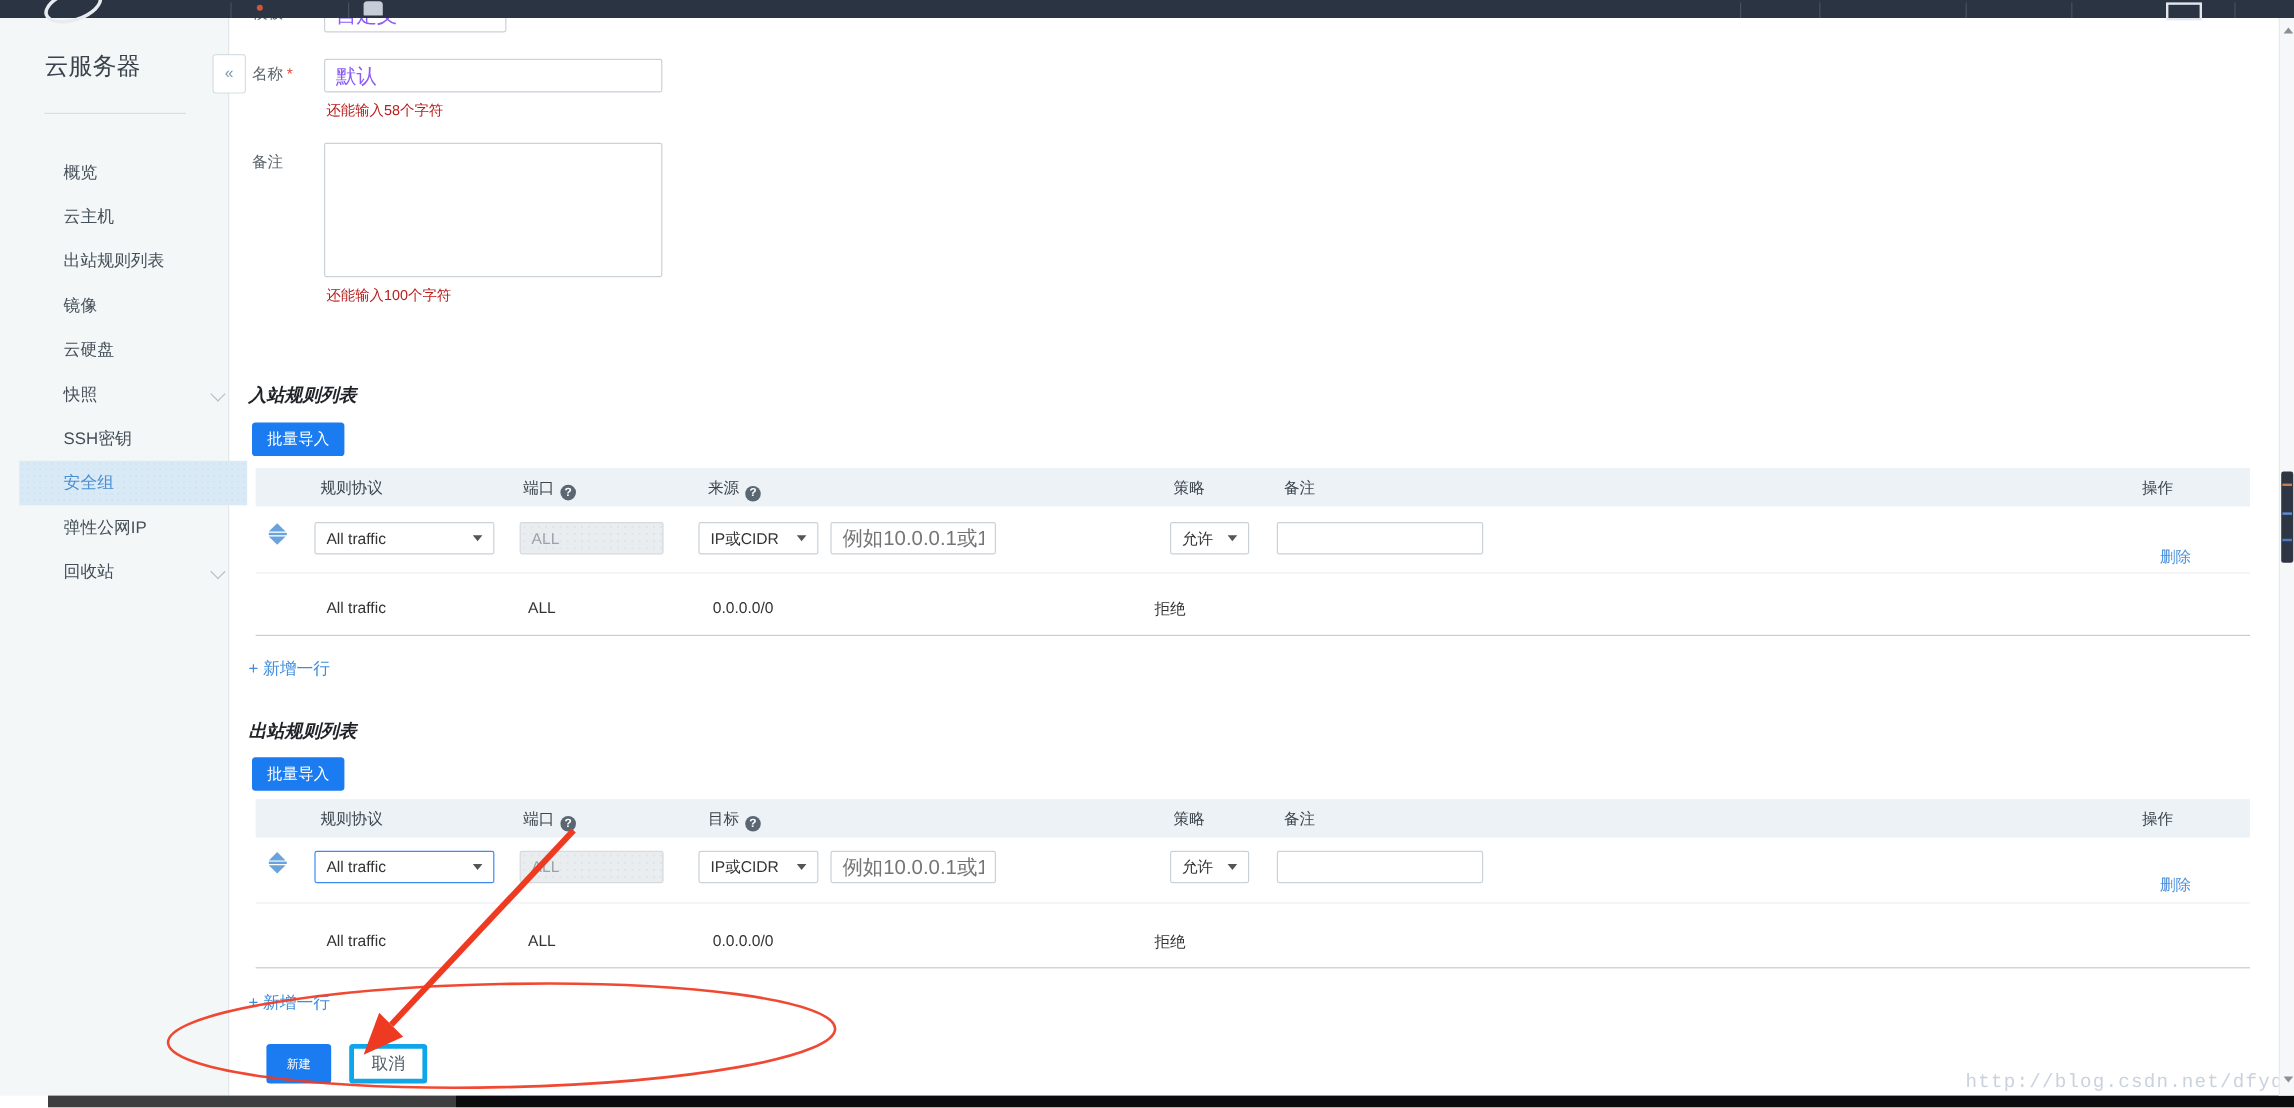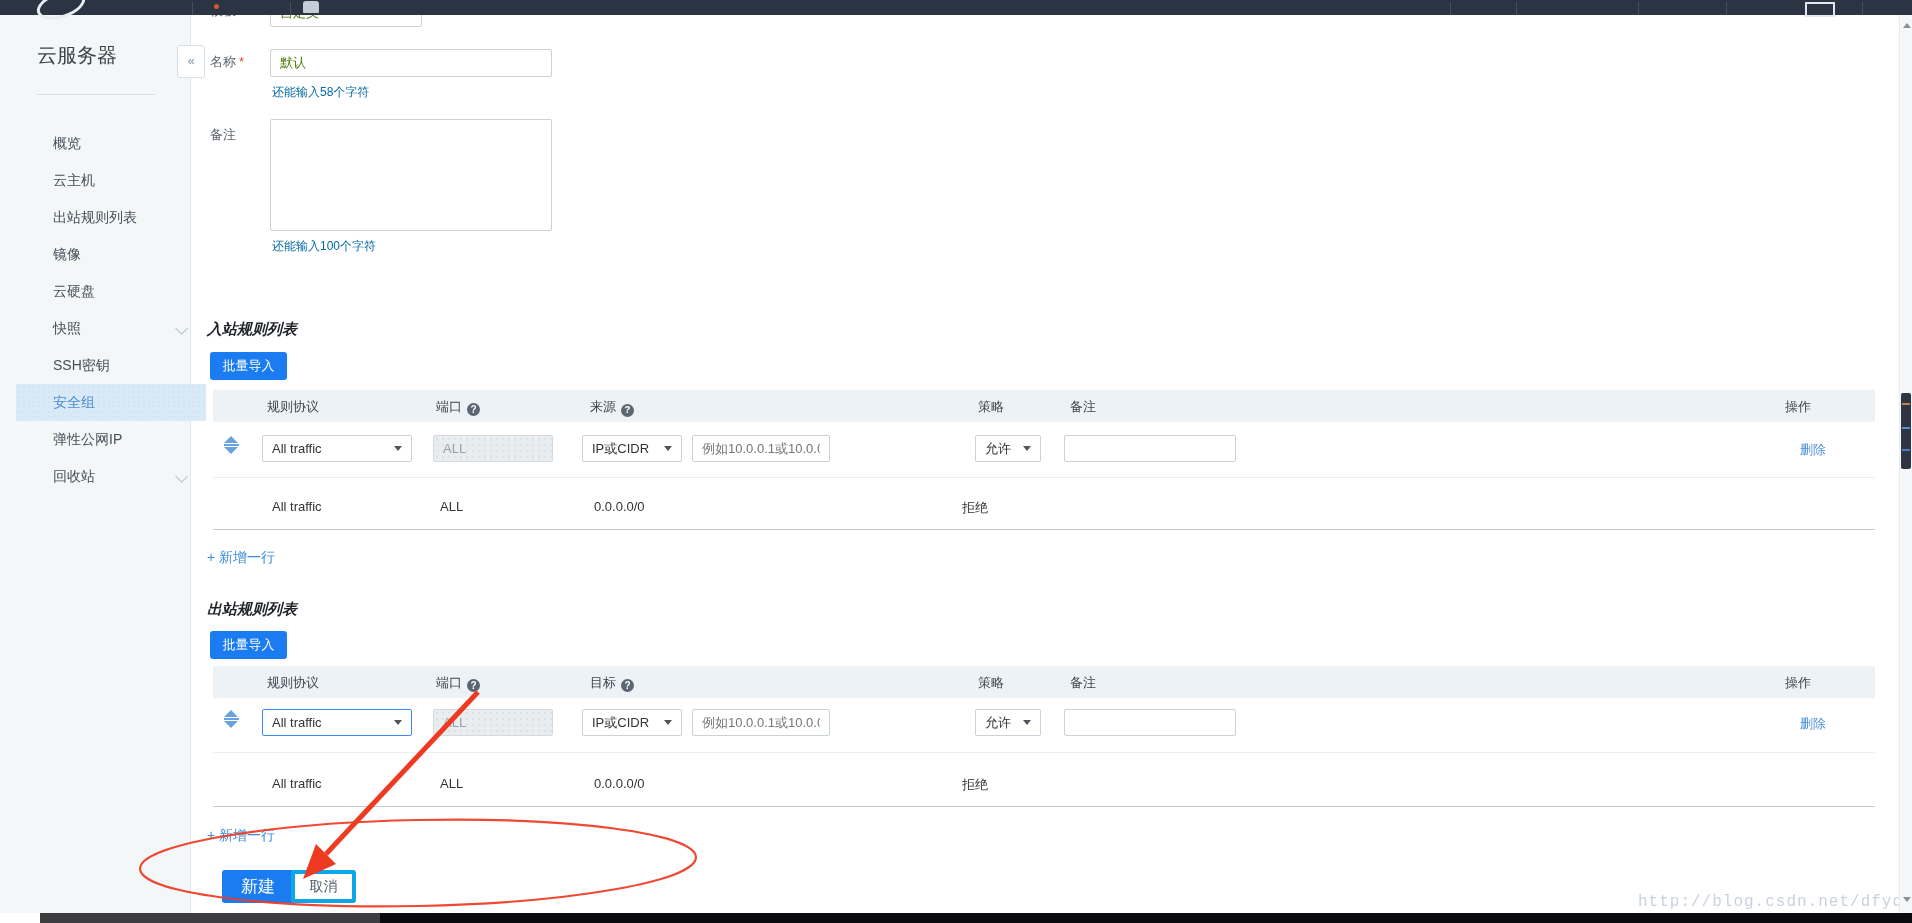--- a/index.html
+++ b/index.html
@@ -27,37 +27,37 @@
     color:#4a8fd3;
     background-color:#d9eaf6;
     background-image:radial-gradient(#cfe3f2 1px, transparent 1px);
     background-size:5px 5px;
   }
   .menu-chevron{position:absolute;right:22px;top:16px;width:8px;height:8px;border-right:1px solid #b6c2c8;border-bottom:1px solid #b6c2c8;transform:rotate(45deg) translateY(-3px);}
   
   .content{left:190px;top:15px;width:1709px;height:898px;background:#fff;}
   .f-label{font-size:13px;color:#5a646c;}
   .req{color:#e04b3a;margin-left:3px;}
-  .txt-input{box-sizing:border-box;border:1px solid #c9d1d9;border-radius:2px;background:#fff;font-size:13px;color:#4d7c0f;padding:0 9px;font-family:inherit;outline:none;}
-  .hint{font-size:12px;color:#0369a1;}
+  .txt-input{box-sizing:border-box;border:1px solid #c9d1d9;border-radius:2px;background:#fff;font-size:17px;color:#8b5cf6;padding:0 9px;font-family:inherit;outline:none;}
+  .hint{font-size:12px;color:#b91c1c;}
   .section-title{font-size:15px;font-weight:bold;color:#1f2328;font-style:italic;}
   .btn-blue{background:#1b7cf2;color:#fff;border:none;border-radius:3px;font-size:13px;text-align:center;cursor:pointer;font-family:inherit;}
   .thead{background:#edf2f7;}
   .th{font-size:13px;color:#3d464e;}
   .q-icon{display:inline-block;vertical-align:-2px;margin-left:5px;width:13px;height:13px;border-radius:50%;background:#5b6673;color:#fff;font-size:10px;line-height:13px;text-align:center;font-weight:bold;}
   .sel{box-sizing:border-box;height:27px;background:#fff;border:1px solid #c9d1d9;border-radius:2px;display:flex;align-items:center;justify-content:space-between;padding:0 9px;font-size:13px;color:#333;cursor:pointer;}
   .sel.focused{border-color:#3d8af5;}
   .sel-arrow{width:0;height:0;border-left:4px solid transparent;border-right:4px solid transparent;border-top:5px solid #555;margin-left:6px;}
   .inp-disabled{
     box-sizing:border-box;height:27px;border:1px solid #d5dade;border-radius:2px;
     background-color:#e9edf0;background-image:radial-gradient(#dde2e6 1px, transparent 1px);background-size:6px 6px;
     color:#9aa3ac;font-size:13px;display:flex;align-items:center;padding:0 9px;
   }
   .cell{font-size:13px;color:#333;}
-  .link{font-size:13px;color:#4a90d9;cursor:pointer;}
+  .link{font-size:13px;color:#4a90d9;cursor:pointer;margin-top:14px;}
   .add-link{font-size:14px;color:#3e8ddd;cursor:pointer;}
   .row-sep-light{height:1px;background:#ebeef1;}
   .row-sep-dark{height:1px;background:#c8cdd2;}
   .drag-handle{width:15px;}
   .drag-up{width:0;height:0;border-left:7px solid transparent;border-right:7px solid transparent;border-bottom:7px solid #6aa3dc;margin-bottom:1px;background:linear-gradient(#fff,#fff);}
   .drag-mid{width:15px;height:2px;background:#6aa3dc;margin:1px 0;}
   .drag-down{width:0;height:0;border-left:7px solid transparent;border-right:7px solid transparent;border-top:7px solid #6aa3dc;margin-top:1px;}
   .btn-cancel{box-sizing:border-box;background:#fff;border:4px solid #0ea5e9;border-radius:3px;font-size:14px;color:#4d5a66;text-align:center;cursor:pointer;font-family:inherit;}
   
   .bottom-gray{left:40px;top:913px;width:340px;height:10px;background:#3e3e40;z-index:40;}
@@ -213,21 +213,21 @@
 <div class="abs row-sep-light" style="left:213px;top:752px;width:1662px;"></div>
 
 <div class="abs cell" style="left:272px;top:776px;">All traffic</div>
 <div class="abs cell" style="left:440px;top:776px;">ALL</div>
 <div class="abs cell" style="left:594px;top:776px;">0.0.0.0/0</div>
 <div class="abs cell" style="left:962px;top:776px;">拒绝</div>
 <div class="abs row-sep-dark" style="left:213px;top:806px;width:1662px;"></div>
 
 <div class="abs add-link" style="left:207px;top:827px;">+ 新增一行</div>
 
-<button class="abs btn-blue" style="left:222px;top:870px;width:72px;height:33px;font-size:17px;">新建</button>
+<button class="abs btn-blue" style="left:222px;top:870px;width:54px;height:33px;font-size:10px;">新建</button>
 <button class="abs btn-cancel" style="left:291px;top:870px;width:65px;height:33px;">取消</button>
 
 <svg class="abs annotation" viewBox="0 0 1912 923" xmlns="http://www.w3.org/2000/svg">
   <ellipse cx="418" cy="863" rx="278" ry="43" fill="none" stroke="#ef3a22" stroke-width="2.2" transform="rotate(-1.2 418 863)" opacity="0.92"></ellipse>
   <line x1="478" y1="692" x2="326" y2="854" stroke="#ef3a22" stroke-width="5"></line>
   <polygon points="303,879 316,844 336,864" fill="#ef3a22"></polygon>
 </svg>
 
 <div class="abs watermark" style="left:1638px;top:893px;">http://blog.csdn.net/dfydn</div>
 <div class="abs bottom-gray"></div>

